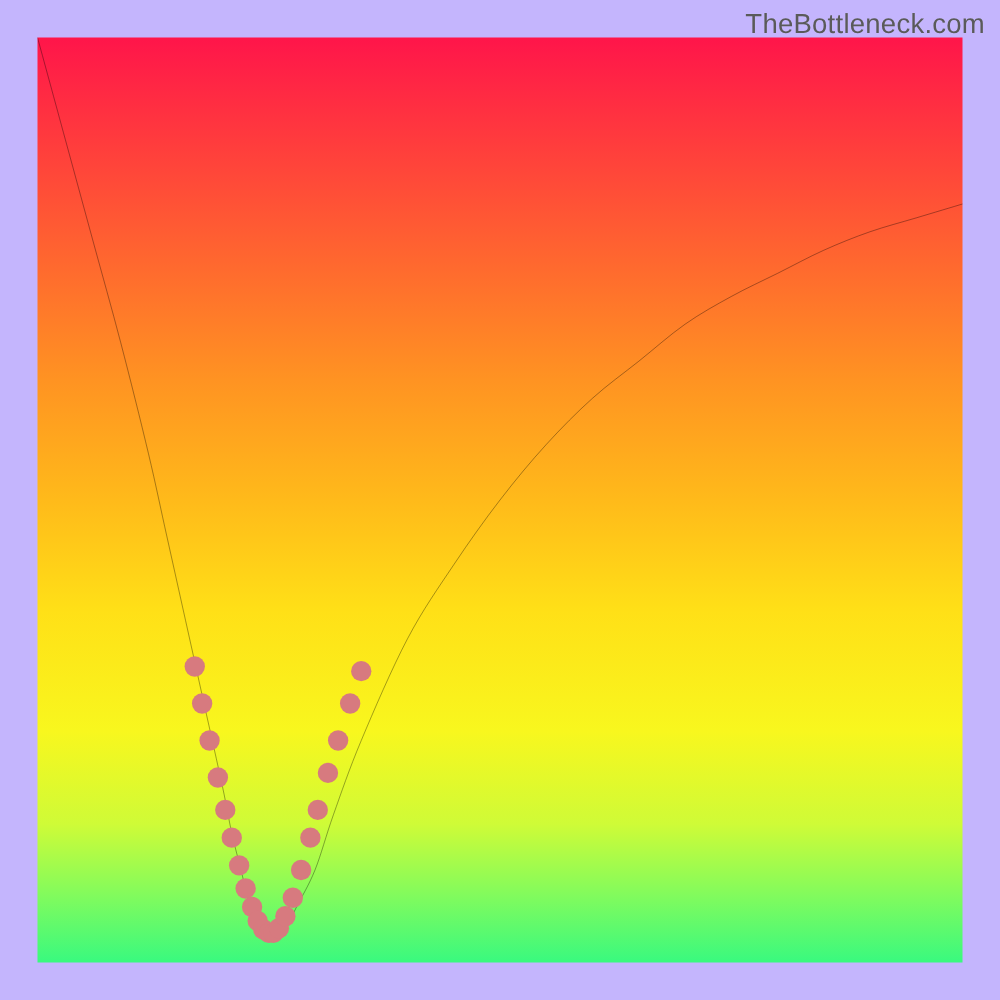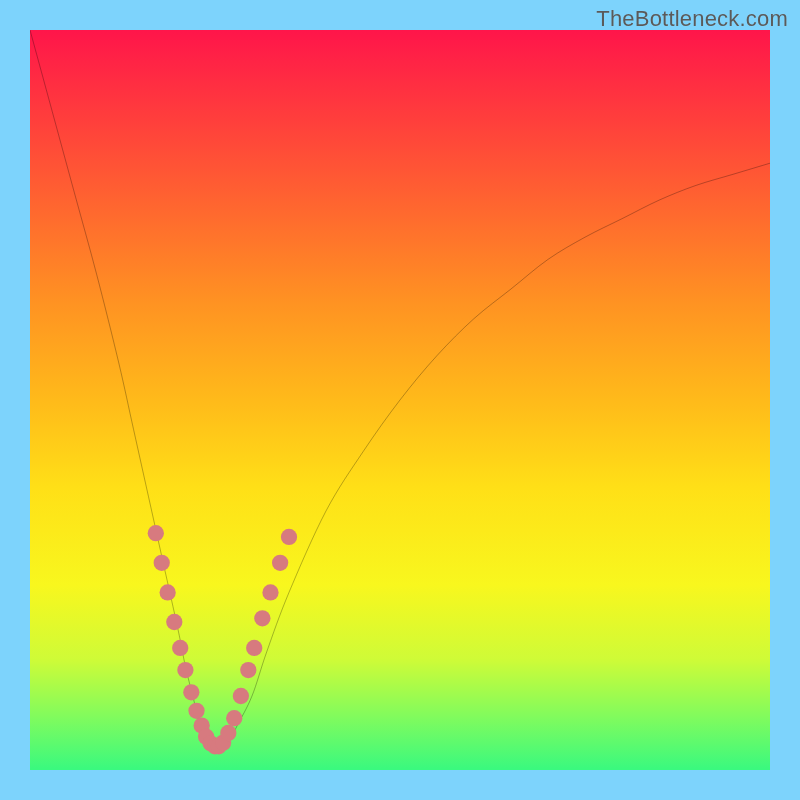--- a/index.html
+++ b/index.html
@@ -8,21 +8,21 @@
     width: 800px;
     height: 800px;
     background: #000;
     font-family: Arial, Helvetica, sans-serif;
     overflow: hidden;
   }
   .frame {
     position: relative;
     width: 800px;
     height: 800px;
-    background: #7dd3fc;
+    background: #c4b5fd;
   }
   .plot {
     position: absolute;
     left: 30px;
     top: 30px;
     width: 740px;
     height: 740px;
     background: linear-gradient(to bottom,
       #ff154a 0%,
       #ff3e3c 12%,

